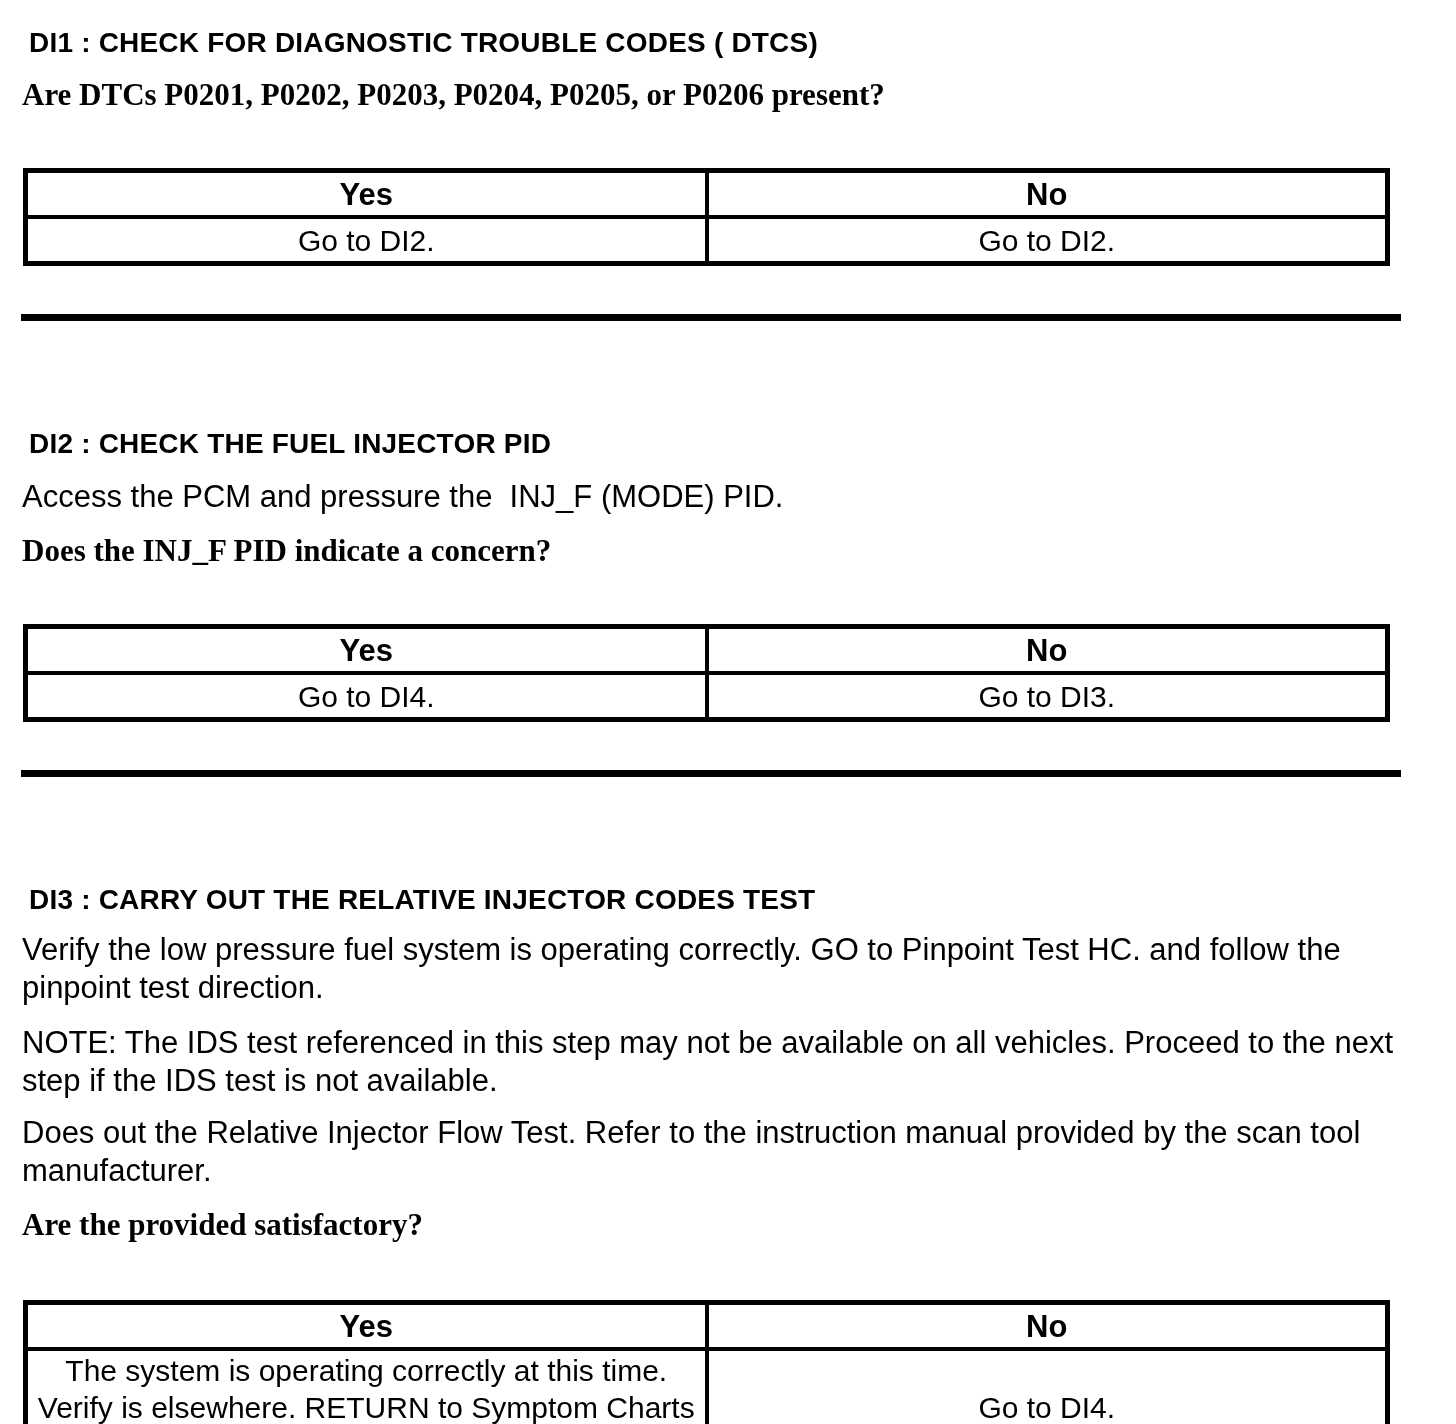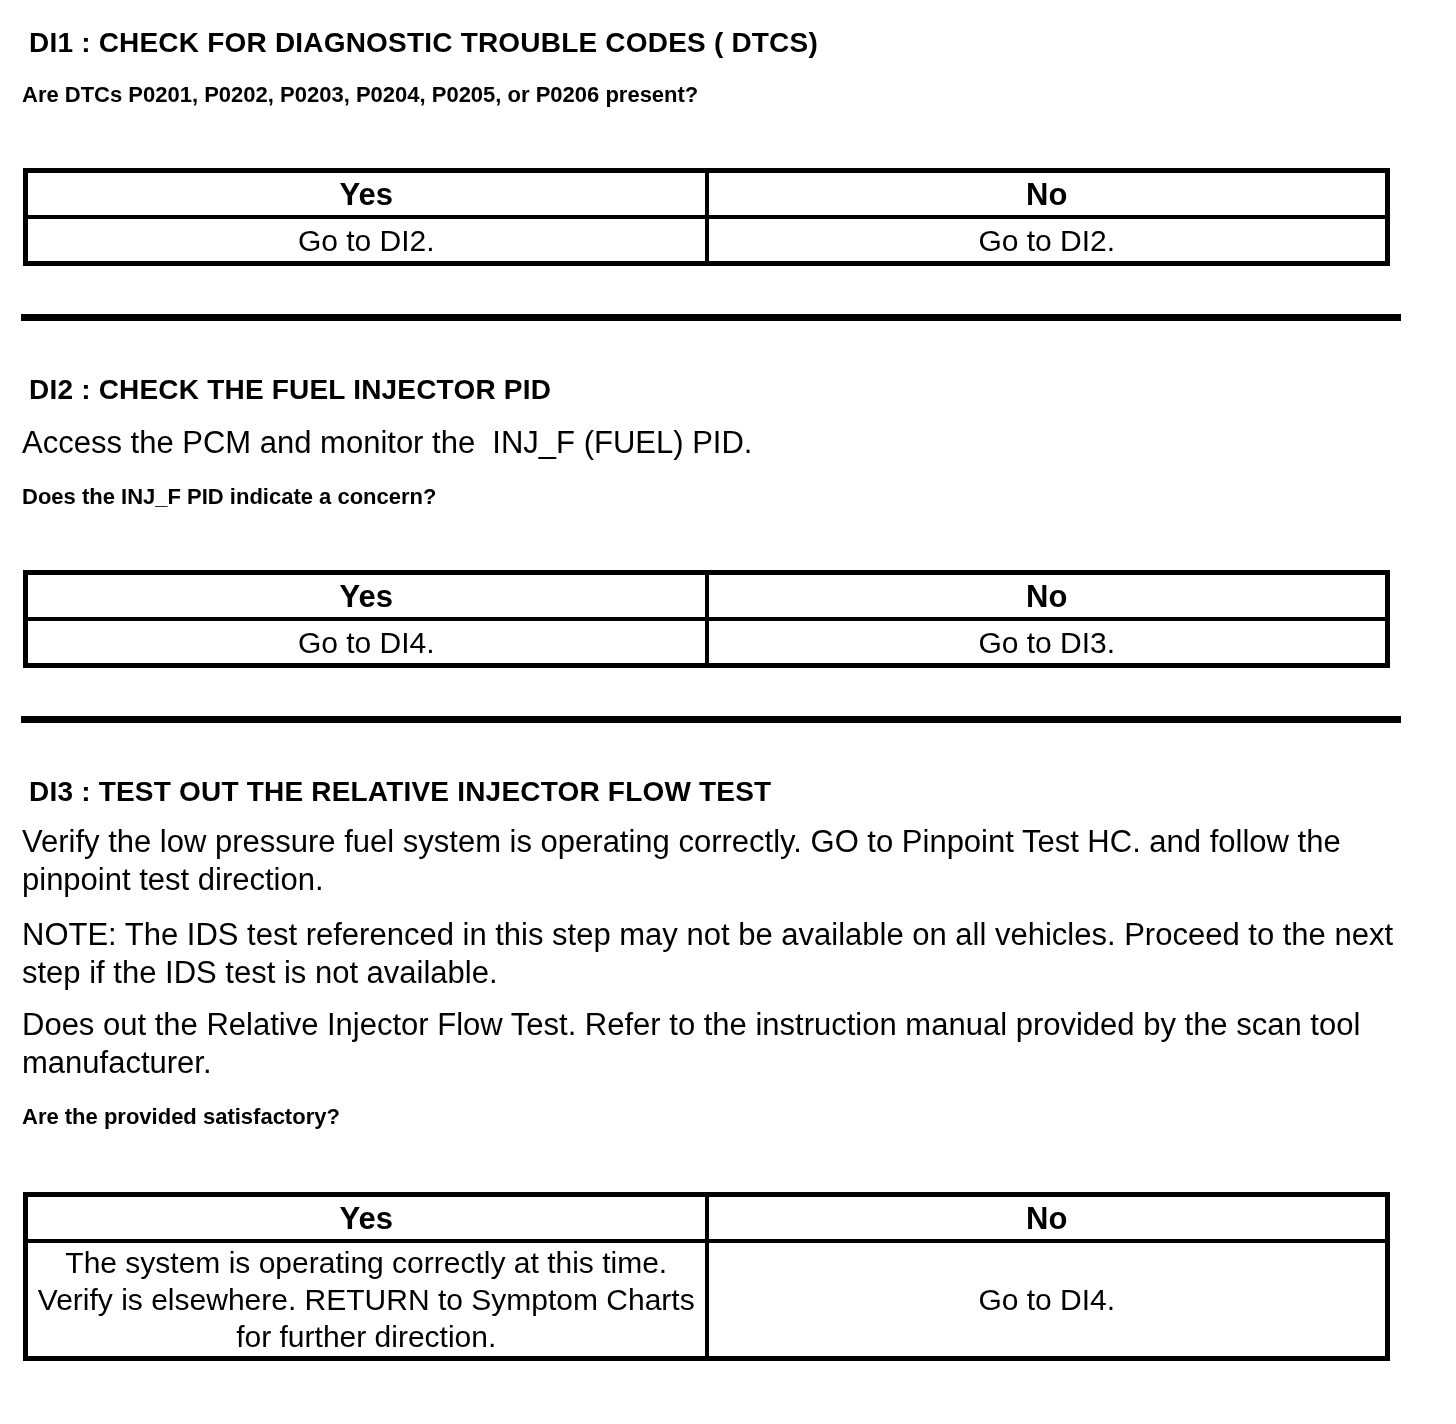--- a/index.html
+++ b/index.html
@@ -31,26 +31,27 @@
   }
   .para {
     font-size: 31px;
     line-height: 38px;
     margin: 14px 0 0 0;
     max-width: 1376px;
     white-space: pre-wrap;
   }
   .para.first { margin-top: 17px; }
   .question {
-    font-size: 22px;
+    font-size: 31px;
     font-weight: bold;
     line-height: 38px;
     margin: 16px 0 0 0;
     max-width: 1376px;
     white-space: pre-wrap;
+    font-family: Liberation Serif, serif;
   }
   table.decision-table {
     border-collapse: collapse;
     table-layout: fixed;
     width: 1367px;
     margin: 54px 0 0 1px;
     border: 5px solid #000000;
   }
   table.decision-table th,
   table.decision-table td {
@@ -71,21 +72,21 @@
   table.decision-table td {
     height: 40px;
   }
   .rule {
     border: none;
     height: 7px;
     background: #000000;
     width: 1380px;
     margin: 48px 0 0 -1px;
   }
-  .section + .section .section-heading { margin-top: 52px; }
+  .section + .section .section-heading { margin-top: 106px; }
   #section-di3 .decision-table { margin-top: 56px; }
 </style>
 </head>
 <body>
 
 <div class="page">
 
   <div class="section" id="section-di1">
     <h2 class="section-heading">DI1 : CHECK FOR DIAGNOSTIC TROUBLE CODES ( DTCS)</h2>
     <p class="question">Are DTCs P0201, P0202, P0203, P0204, P0205, or P0206 present?</p>
@@ -101,41 +102,41 @@
           <td>Go to DI2.</td>
           <td>Go to DI2.</td>
         </tr>
       </tbody>
     </table>
     <hr class="rule">
   </div>
 
   <div class="section" id="section-di2">
     <h2 class="section-heading">DI2 : CHECK THE FUEL INJECTOR PID</h2>
-    <p class="para first">Access the PCM and monitor the  INJ_F (FUEL) PID.</p>
+    <p class="para first">Access the PCM and pressure the  INJ_F (MODE) PID.</p>
     <p class="question">Does the INJ_F PID indicate a concern?</p>
     <table class="decision-table">
       <thead>
         <tr>
           <th>Yes</th>
           <th>No</th>
         </tr>
       </thead>
       <tbody>
         <tr>
           <td>Go to DI4.</td>
           <td>Go to DI3.</td>
         </tr>
       </tbody>
     </table>
     <hr class="rule">
   </div>
 
   <div class="section" id="section-di3">
-    <h2 class="section-heading">DI3 : TEST OUT THE RELATIVE INJECTOR FLOW TEST</h2>
+    <h2 class="section-heading">DI3 : CARRY OUT THE RELATIVE INJECTOR CODES TEST</h2>
     <p class="para">Verify the low pressure fuel system is operating correctly. GO to Pinpoint Test HC. and follow the pinpoint test direction.</p>
     <p class="para first">NOTE: The IDS test referenced in this step may not be available on all vehicles. Proceed to the next step if the IDS test is not available.</p>
     <p class="para">Does out the Relative Injector Flow Test. Refer to the instruction manual provided by the scan tool manufacturer.</p>
     <p class="question">Are the provided satisfactory?</p>
     <table class="decision-table">
       <thead>
         <tr>
           <th>Yes</th>
           <th>No</th>
         </tr>

